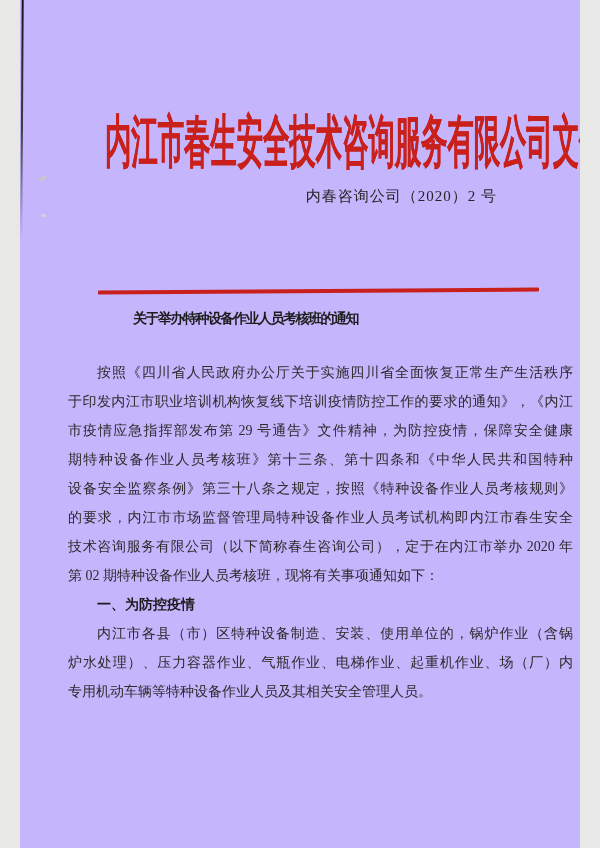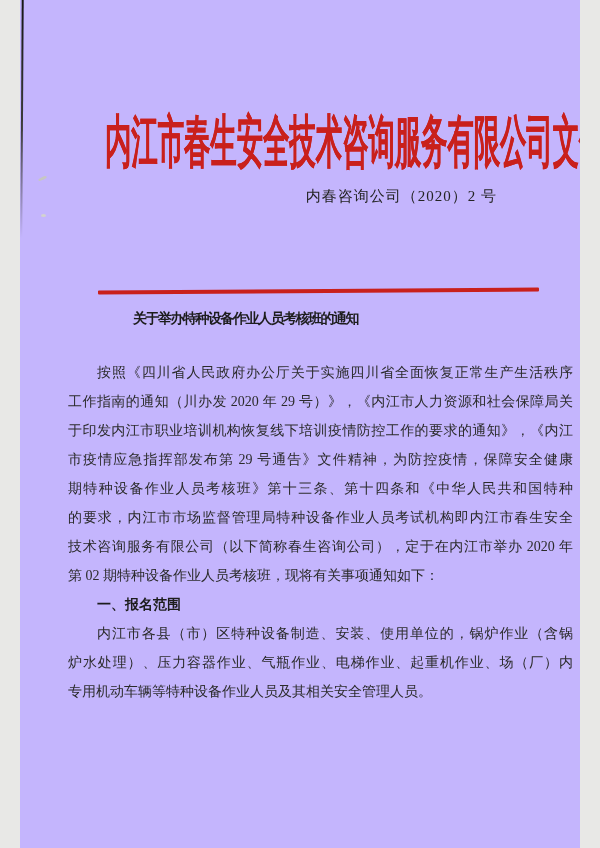--- a/index.html
+++ b/index.html
@@ -140,26 +140,26 @@
   </div>
 
   <div class="doc-number">内春咨询公司（2020）2 号</div>
 
   <div class="red-line"></div>
 
   <div class="doc-title">关于举办特种设备作业人员考核班的通知</div>
 
   <div class="body-text">
       <div class="line indent justify">按照《四川省人民政府办公厅关于实施四川省全面恢复正常生产生活秩序</div>
-      <div class="line justify">工作指南的通知（川办发 2020 年 29 号）》，《内江市人力资源和社会保障局关</div>
       <div class="line justify">于印发内江市职业培训机构恢复线下培训疫情防控工作的要求的通知》，《内江</div>
       <div class="line justify">市疫情应急指挥部发布第 29 号通告》文件精神，为防控疫情，保障安全健康</div>
       <div class="line justify">期特种设备作业人员考核班》第十三条、第十四条和《中华人民共和国特种</div>
+      <div class="line justify">设备安全监察条例》第三十八条之规定，按照《特种设备作业人员考核规则》</div>
       <div class="line justify">的要求，内江市市场监督管理局特种设备作业人员考试机构即内江市春生安全</div>
       <div class="line justify">技术咨询服务有限公司（以下简称春生咨询公司），定于在内江市举办 2020 年</div>
       <div class="line">第 02 期特种设备作业人员考核班，现将有关事项通知如下：</div>
-      <div class="line indent bold">一、报名范围</div>
+      <div class="line indent bold">一、为防控疫情</div>
       <div class="line indent justify">内江市各县（市）区特种设备制造、安装、使用单位的，锅炉作业（含锅</div>
       <div class="line justify">炉水处理）、压力容器作业、气瓶作业、电梯作业、起重机作业、场（厂）内</div>
       <div class="line">专用机动车辆等特种设备作业人员及其相关安全管理人员。</div>
     </div>
 
 </div>
 
 </body></html>

